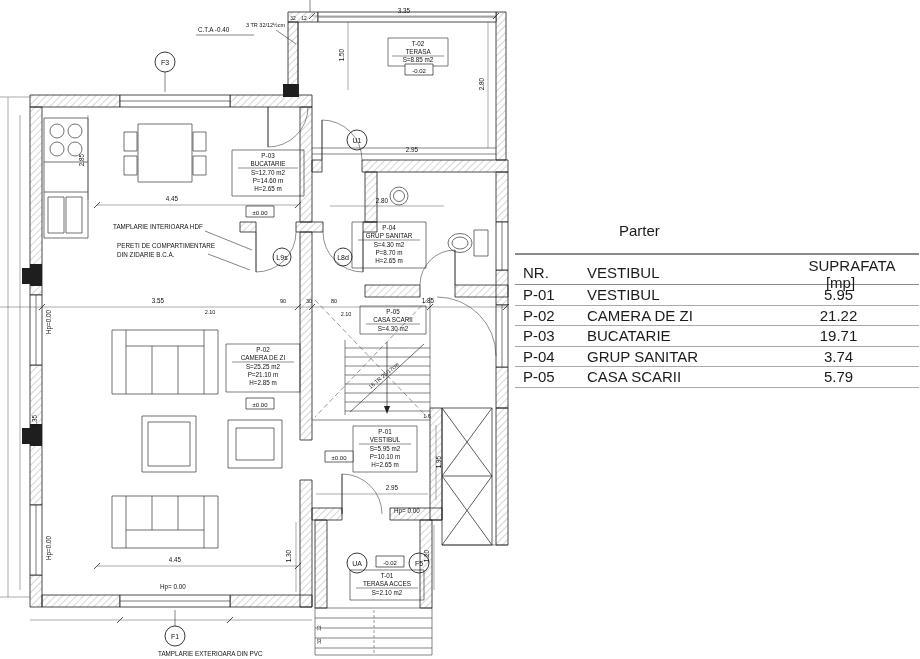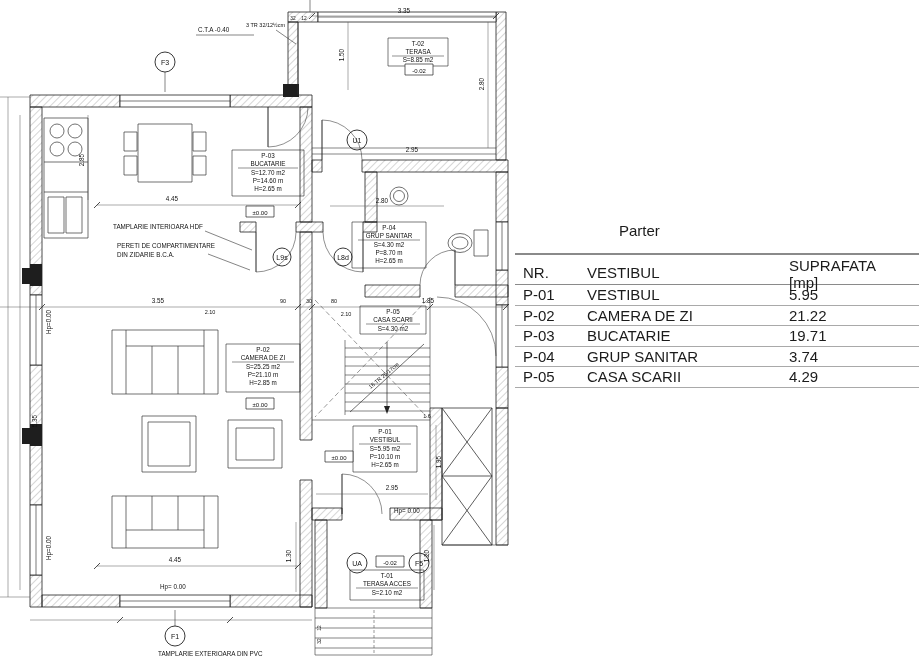--- a/index.html
+++ b/index.html
@@ -13,27 +13,27 @@
   .t5{font-size:5.5px}
   .t4{font-size:4.8px}
   .mid{text-anchor:middle}
   
   .panel{position:absolute;left:515px;top:218px;width:404px}
   .ptitle{position:absolute;left:104px;top:4px;font-size:15px}
   .tbl{position:absolute;top:35px;left:0;width:404px}
   .thead{display:flex;border-top:2px solid #8a8a8a;border-bottom:1px solid #8a8a8a;height:32px;font-size:15px}
   .thead .c1{width:72px;padding:9px 0 0 8px}
   .thead .c2{flex:1;padding-top:9px}
-  .c3h{width:130px;text-align:left;line-height:17px;padding-top:2px}
+  .c3h{width:130px;text-align:center;line-height:17px;padding-top:2px}
   .c3h .l1{display:block;padding-right:4px}
   .c3h .l2{display:block;padding-right:27px}
   .trow{display:flex;align-items:center;border-bottom:1px solid #a9a9a9;height:20.5px;font-size:15px}
   .trow .c1{width:72px;padding-left:8px}
   .trow .c2{flex:1}
-  .trow .c3{width:130px;text-align:left;padding-right:31px}
+  .trow .c3{width:130px;text-align:center;padding-right:31px}
 </style>
 </head>
 <body>
 
 <svg id="plan" width="515" height="659" viewBox="0 0 515 659">
   <defs>
     <pattern id="h" patternUnits="userSpaceOnUse" width="5" height="5" patternTransform="rotate(45)">
       <line x1="0" y1="0" x2="0" y2="5" stroke="#8a8a8a" stroke-width="0.7"></line>
     </pattern>
   </defs>
@@ -271,16 +271,16 @@
       <span class="c3">19.71</span>
     </div>
     <div class="trow">
       <span class="c1">P-04</span>
       <span class="c2">GRUP SANITAR</span>
       <span class="c3">3.74</span>
     </div>
     <div class="trow">
       <span class="c1">P-05</span>
       <span class="c2">CASA SCARII</span>
-      <span class="c3">4.29</span>
+      <span class="c3">5.79</span>
     </div>
   </div>
 </div>
 
 </body></html>

